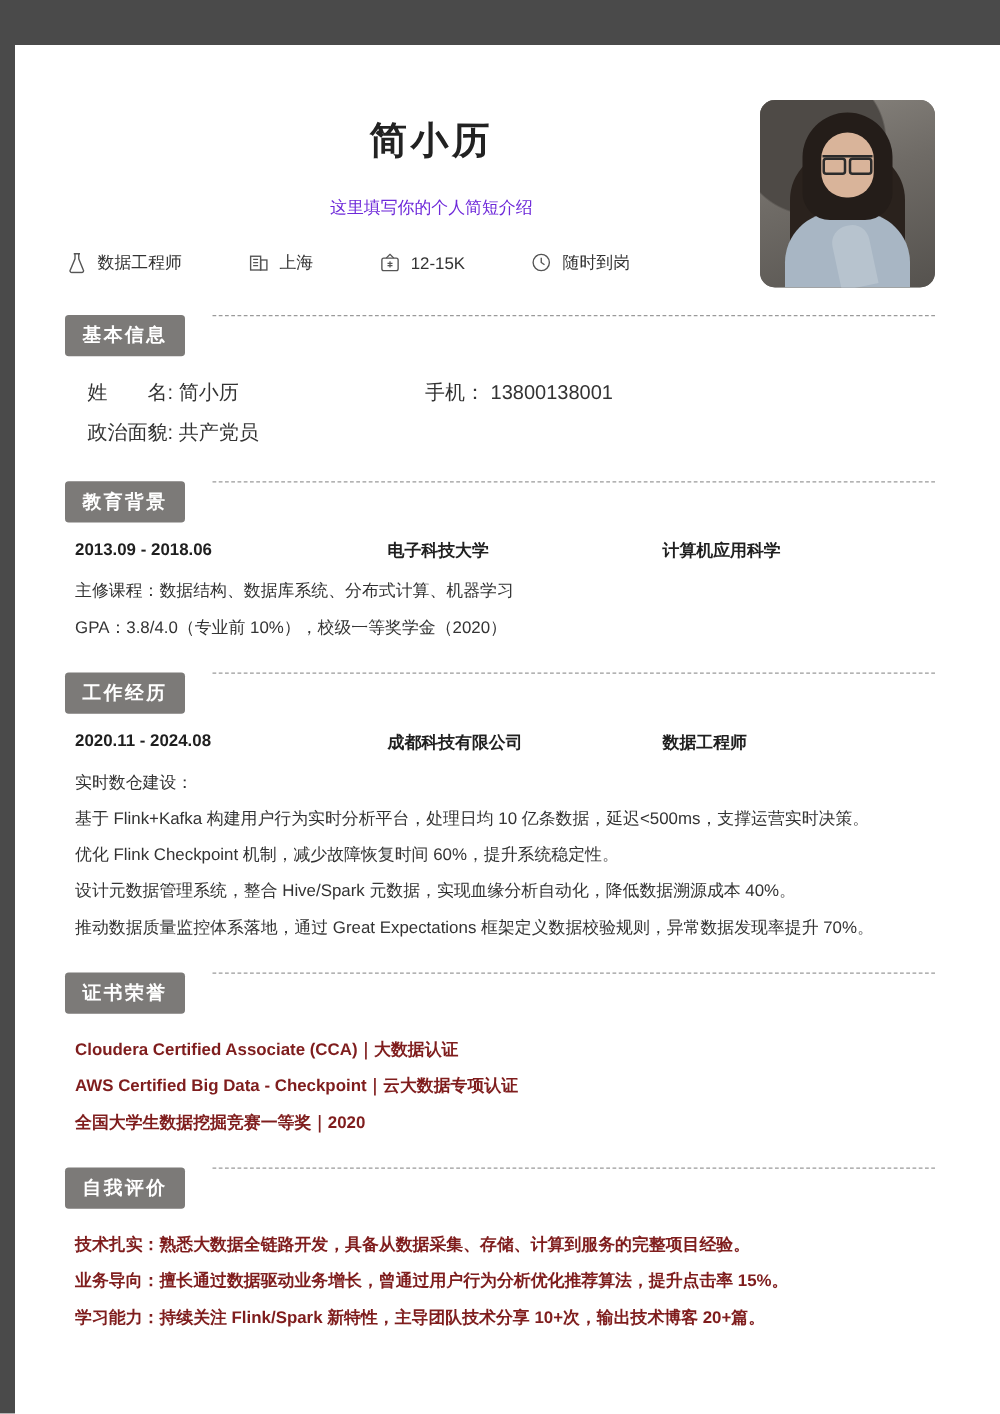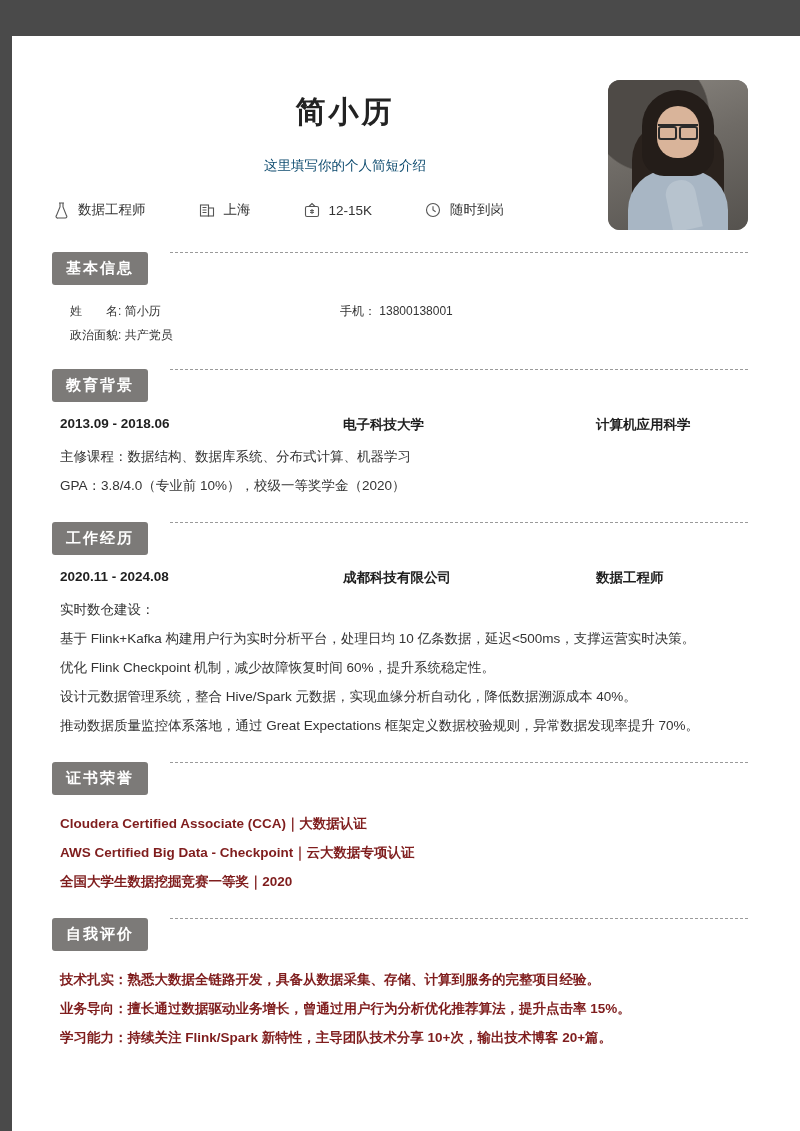--- a/index.html
+++ b/index.html
@@ -44,21 +44,21 @@
     font-size: 30px;
     font-weight: bold;
     color: #222;
     letter-spacing: 3px;
     padding-top: 22px;
     padding-right: 110px;
   }
   .intro {
     text-align: center;
     font-size: 13.5px;
-    color: #0c4a6e;
+    color: #6d28d9;
     margin-top: 24px;
     padding-right: 110px;
   }
   .meta-row {
     display: flex;
     align-items: center;
     margin-top: 26px;
     padding-right: 150px;
     font-size: 13.5px;
     color: #333;
@@ -163,37 +163,36 @@
   .sec-line {
     flex: 1;
     margin-left: 22px;
     height: 1px;
     border-top: 1.6px dashed #9a9a9a;
   }
 
   
   .info-grid {
     padding-left: 18px;
-    font-size: 12px;
+    font-size: 16px;
     color: #333;
     line-height: 2.0;
   }
   .info-row { display: flex; }
   .info-col { width: 270px; }
   .info-label { display: inline-block; }
 
   
   .entry-head {
     display: flex;
     padding-left: 8px;
     font-size: 13.5px;
     font-weight: bold;
     color: #1f1f1f;
     margin-bottom: 8px;
-    gap: 33px;
   }
   .eh-date { width: 250px; }
   .eh-org  { width: 220px; }
   .eh-role { flex: 1; }
   .entry-line {
     padding-left: 8px;
     font-size: 13.5px;
     color: #333;
     line-height: 2.15;
   }

